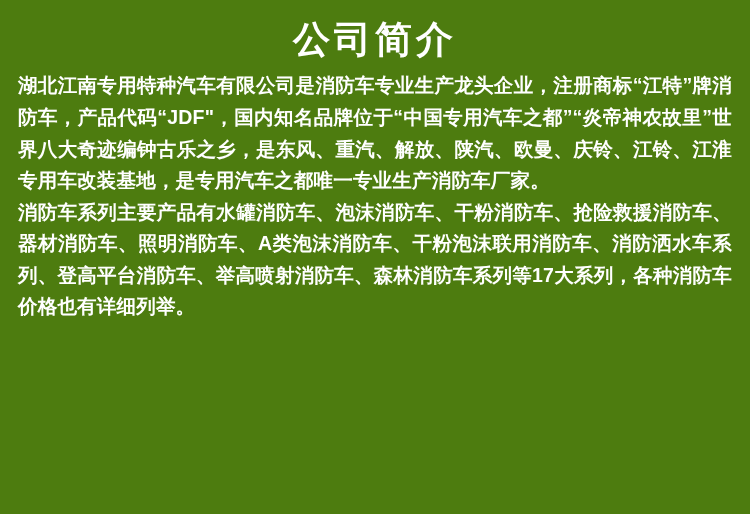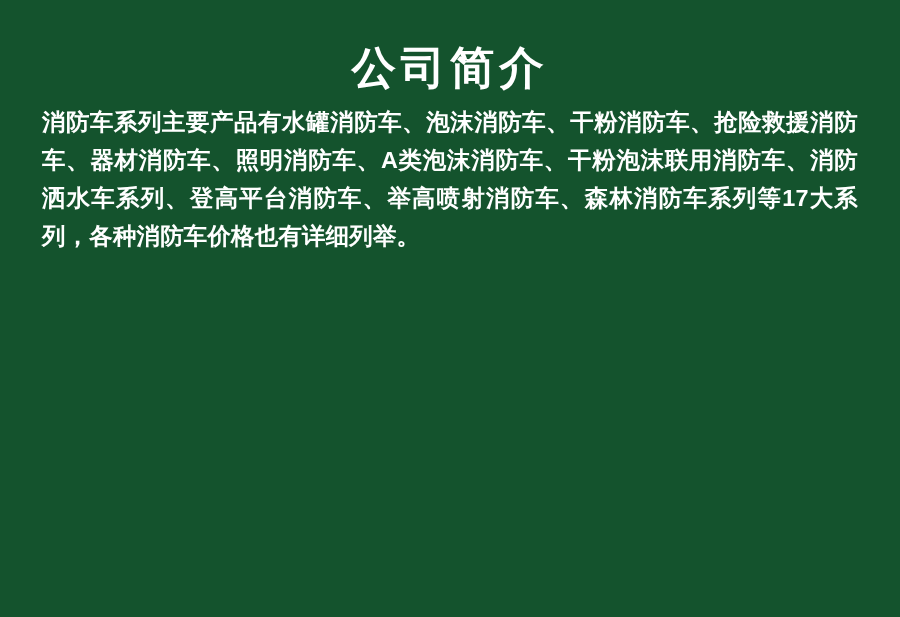--- a/index.html
+++ b/index.html
@@ -10,23 +10,23 @@
     width: 750px;
     height: 514px;
     background: #2b63d9;
     font-family: "Liberation Sans", "DejaVu Sans", sans-serif;
     overflow: hidden;
   }
   .page {
     position: relative;
     width: 750px;
     height: 514px;
-    background: #14532d;
+    background: #4d7c0f;
     box-sizing: border-box;
-    padding: 17px;
+    padding: 0;
   }
   .title {
     text-align: center;
     color: #ffffff;
     font-size: 37px;
     font-weight: bold;
     letter-spacing: 4px;
     padding-top: 18px;
     padding-bottom: 8px;
     line-height: 1.2;
@@ -46,15 +46,16 @@
   }
   .para + .para {
   }
 </style>
 </head>
 <body>
 
 <div class="page">
   <div class="title">公司简介</div>
   <div class="body-text">
+    <p class="para">湖北江南专用特种汽车有限公司是消防车专业生产龙头企业，注册商标“江特”牌消防车，产品代码“JDF"，国内知名品牌位于“中国专用汽车之都”“炎帝神农故里”世界八大奇迹编钟古乐之乡，是东风、重汽、解放、陕汽、欧曼、庆铃、江铃、江淮专用车改装基地，是专用汽车之都唯一专业生产消防车厂家。</p>
     <p class="para">消防车系列主要产品有水罐消防车、泡沫消防车、干粉消防车、抢险救援消防车、器材消防车、照明消防车、A类泡沫消防车、干粉泡沫联用消防车、消防洒水车系列、登高平台消防车、举高喷射消防车、森林消防车系列等17大系列，各种消防车价格也有详细列举。</p>
   </div>
 </div>
 
 </body></html>

